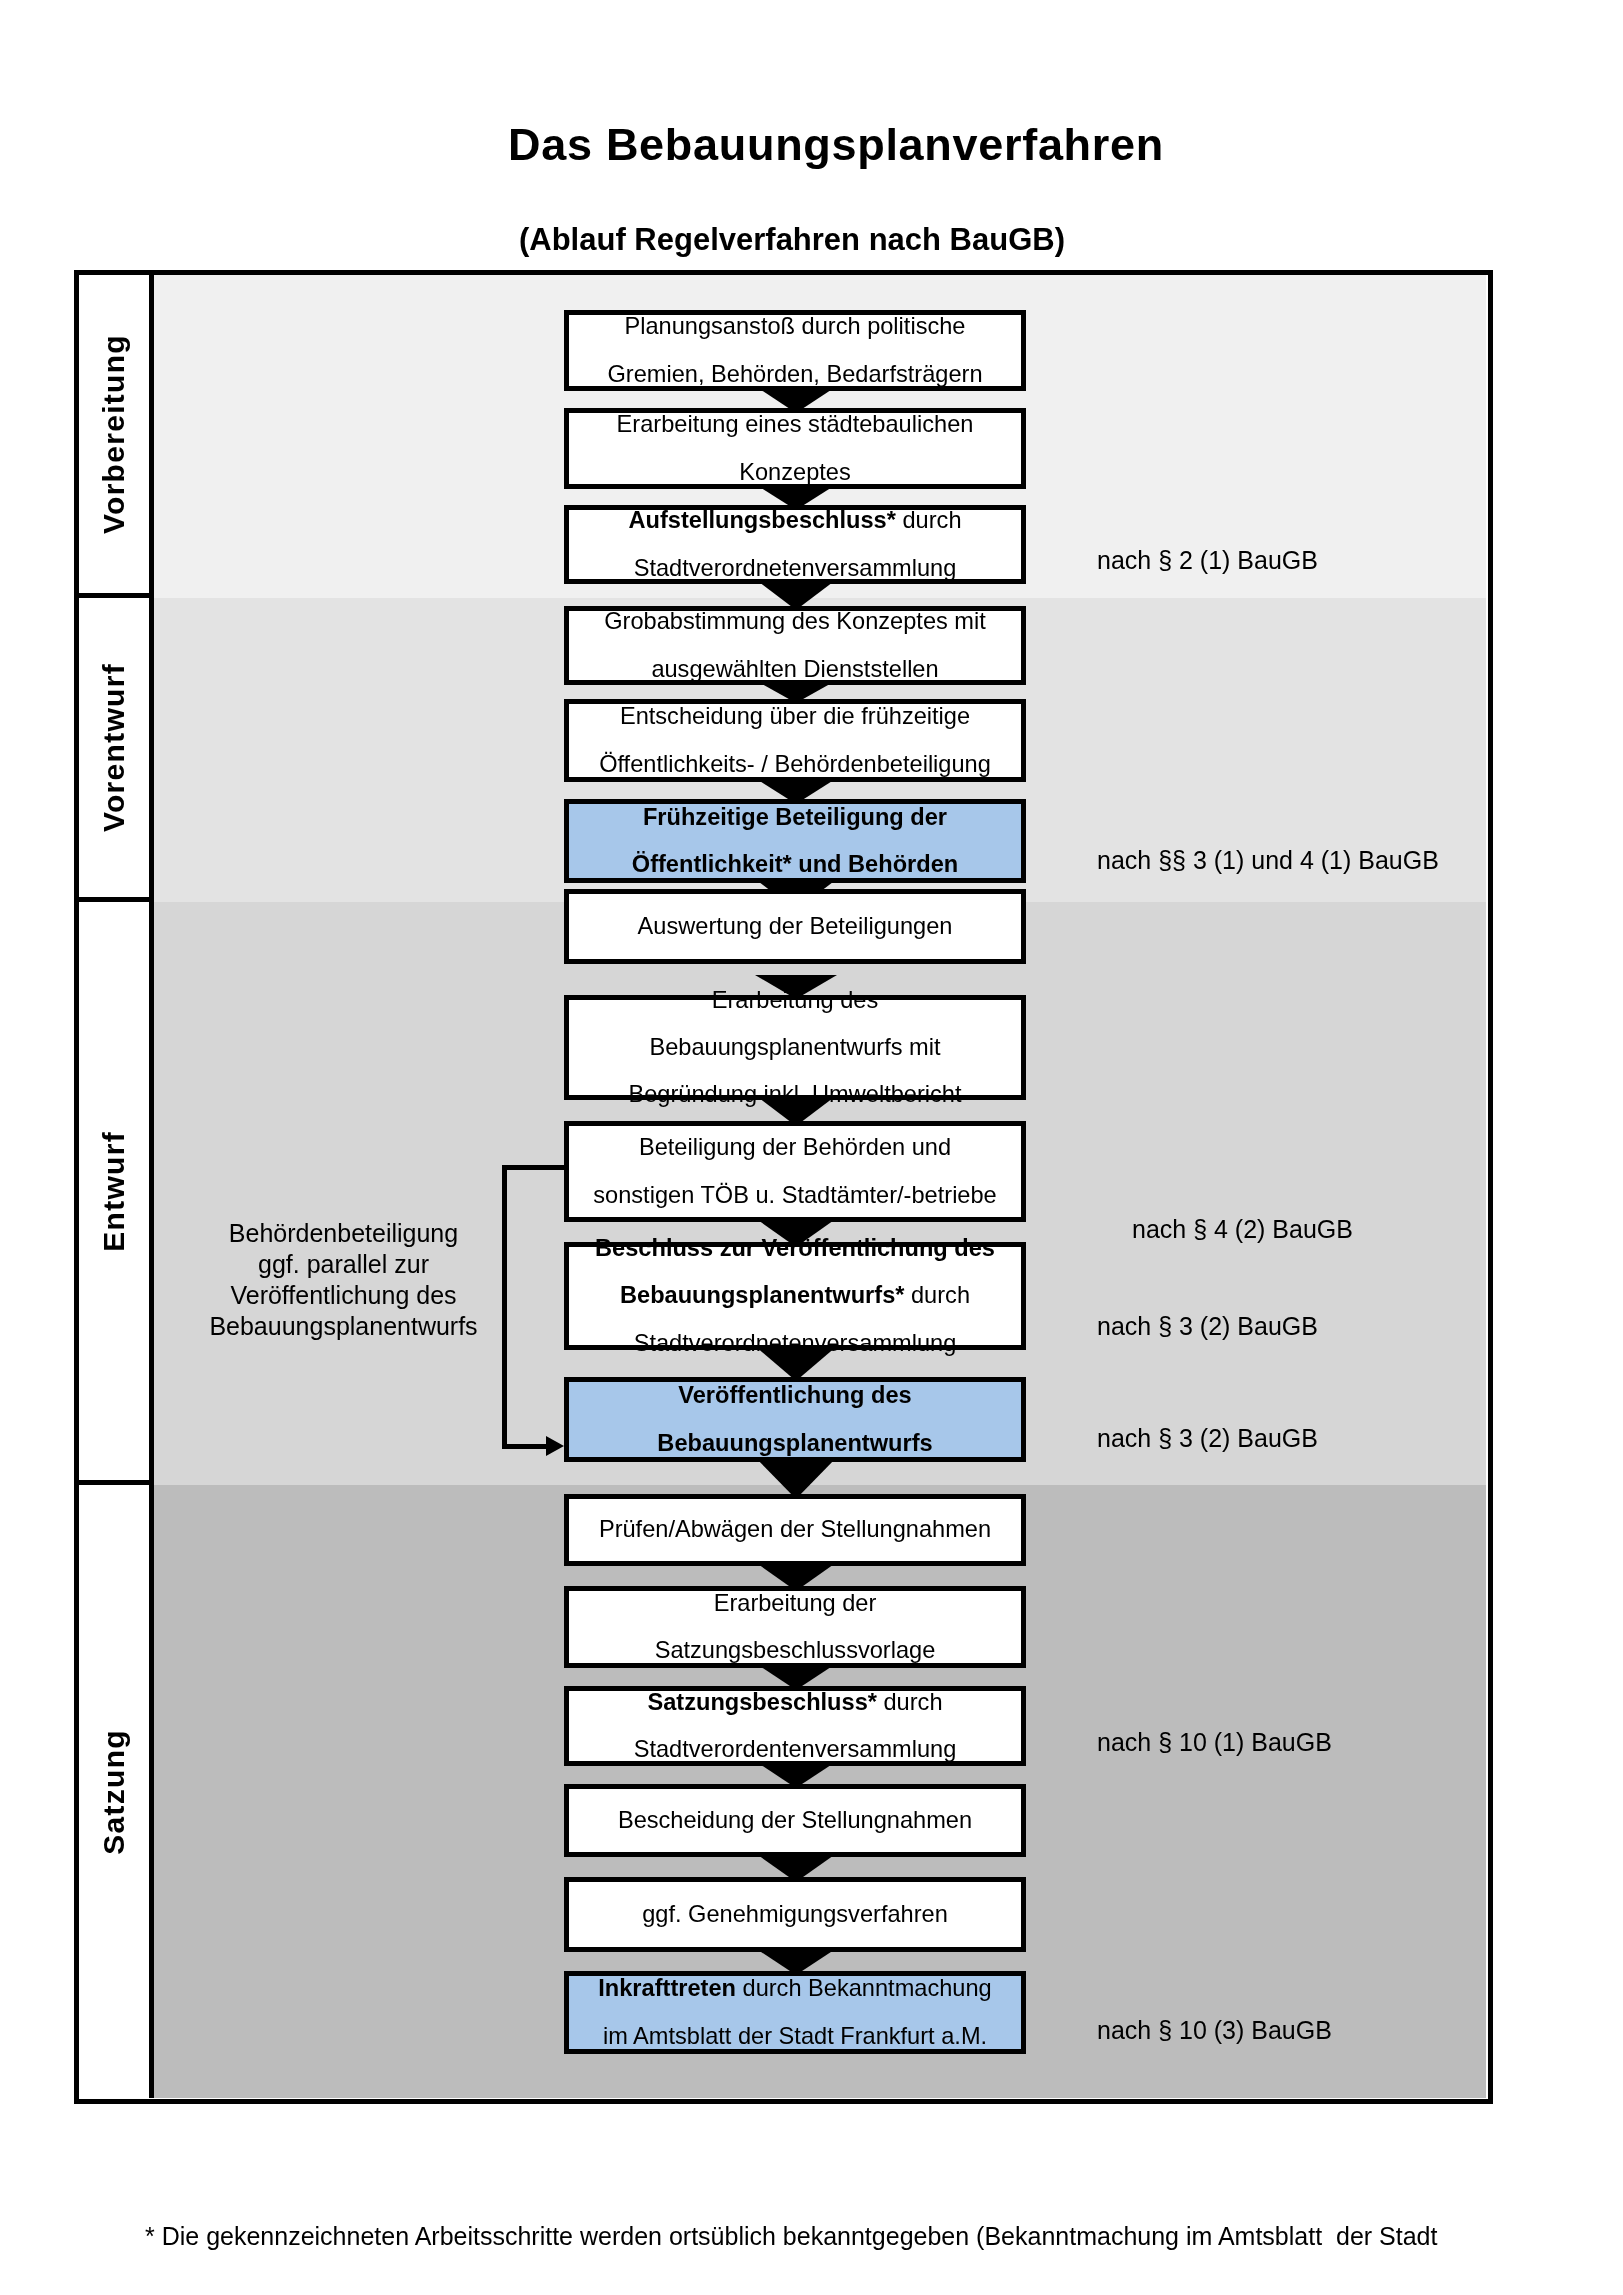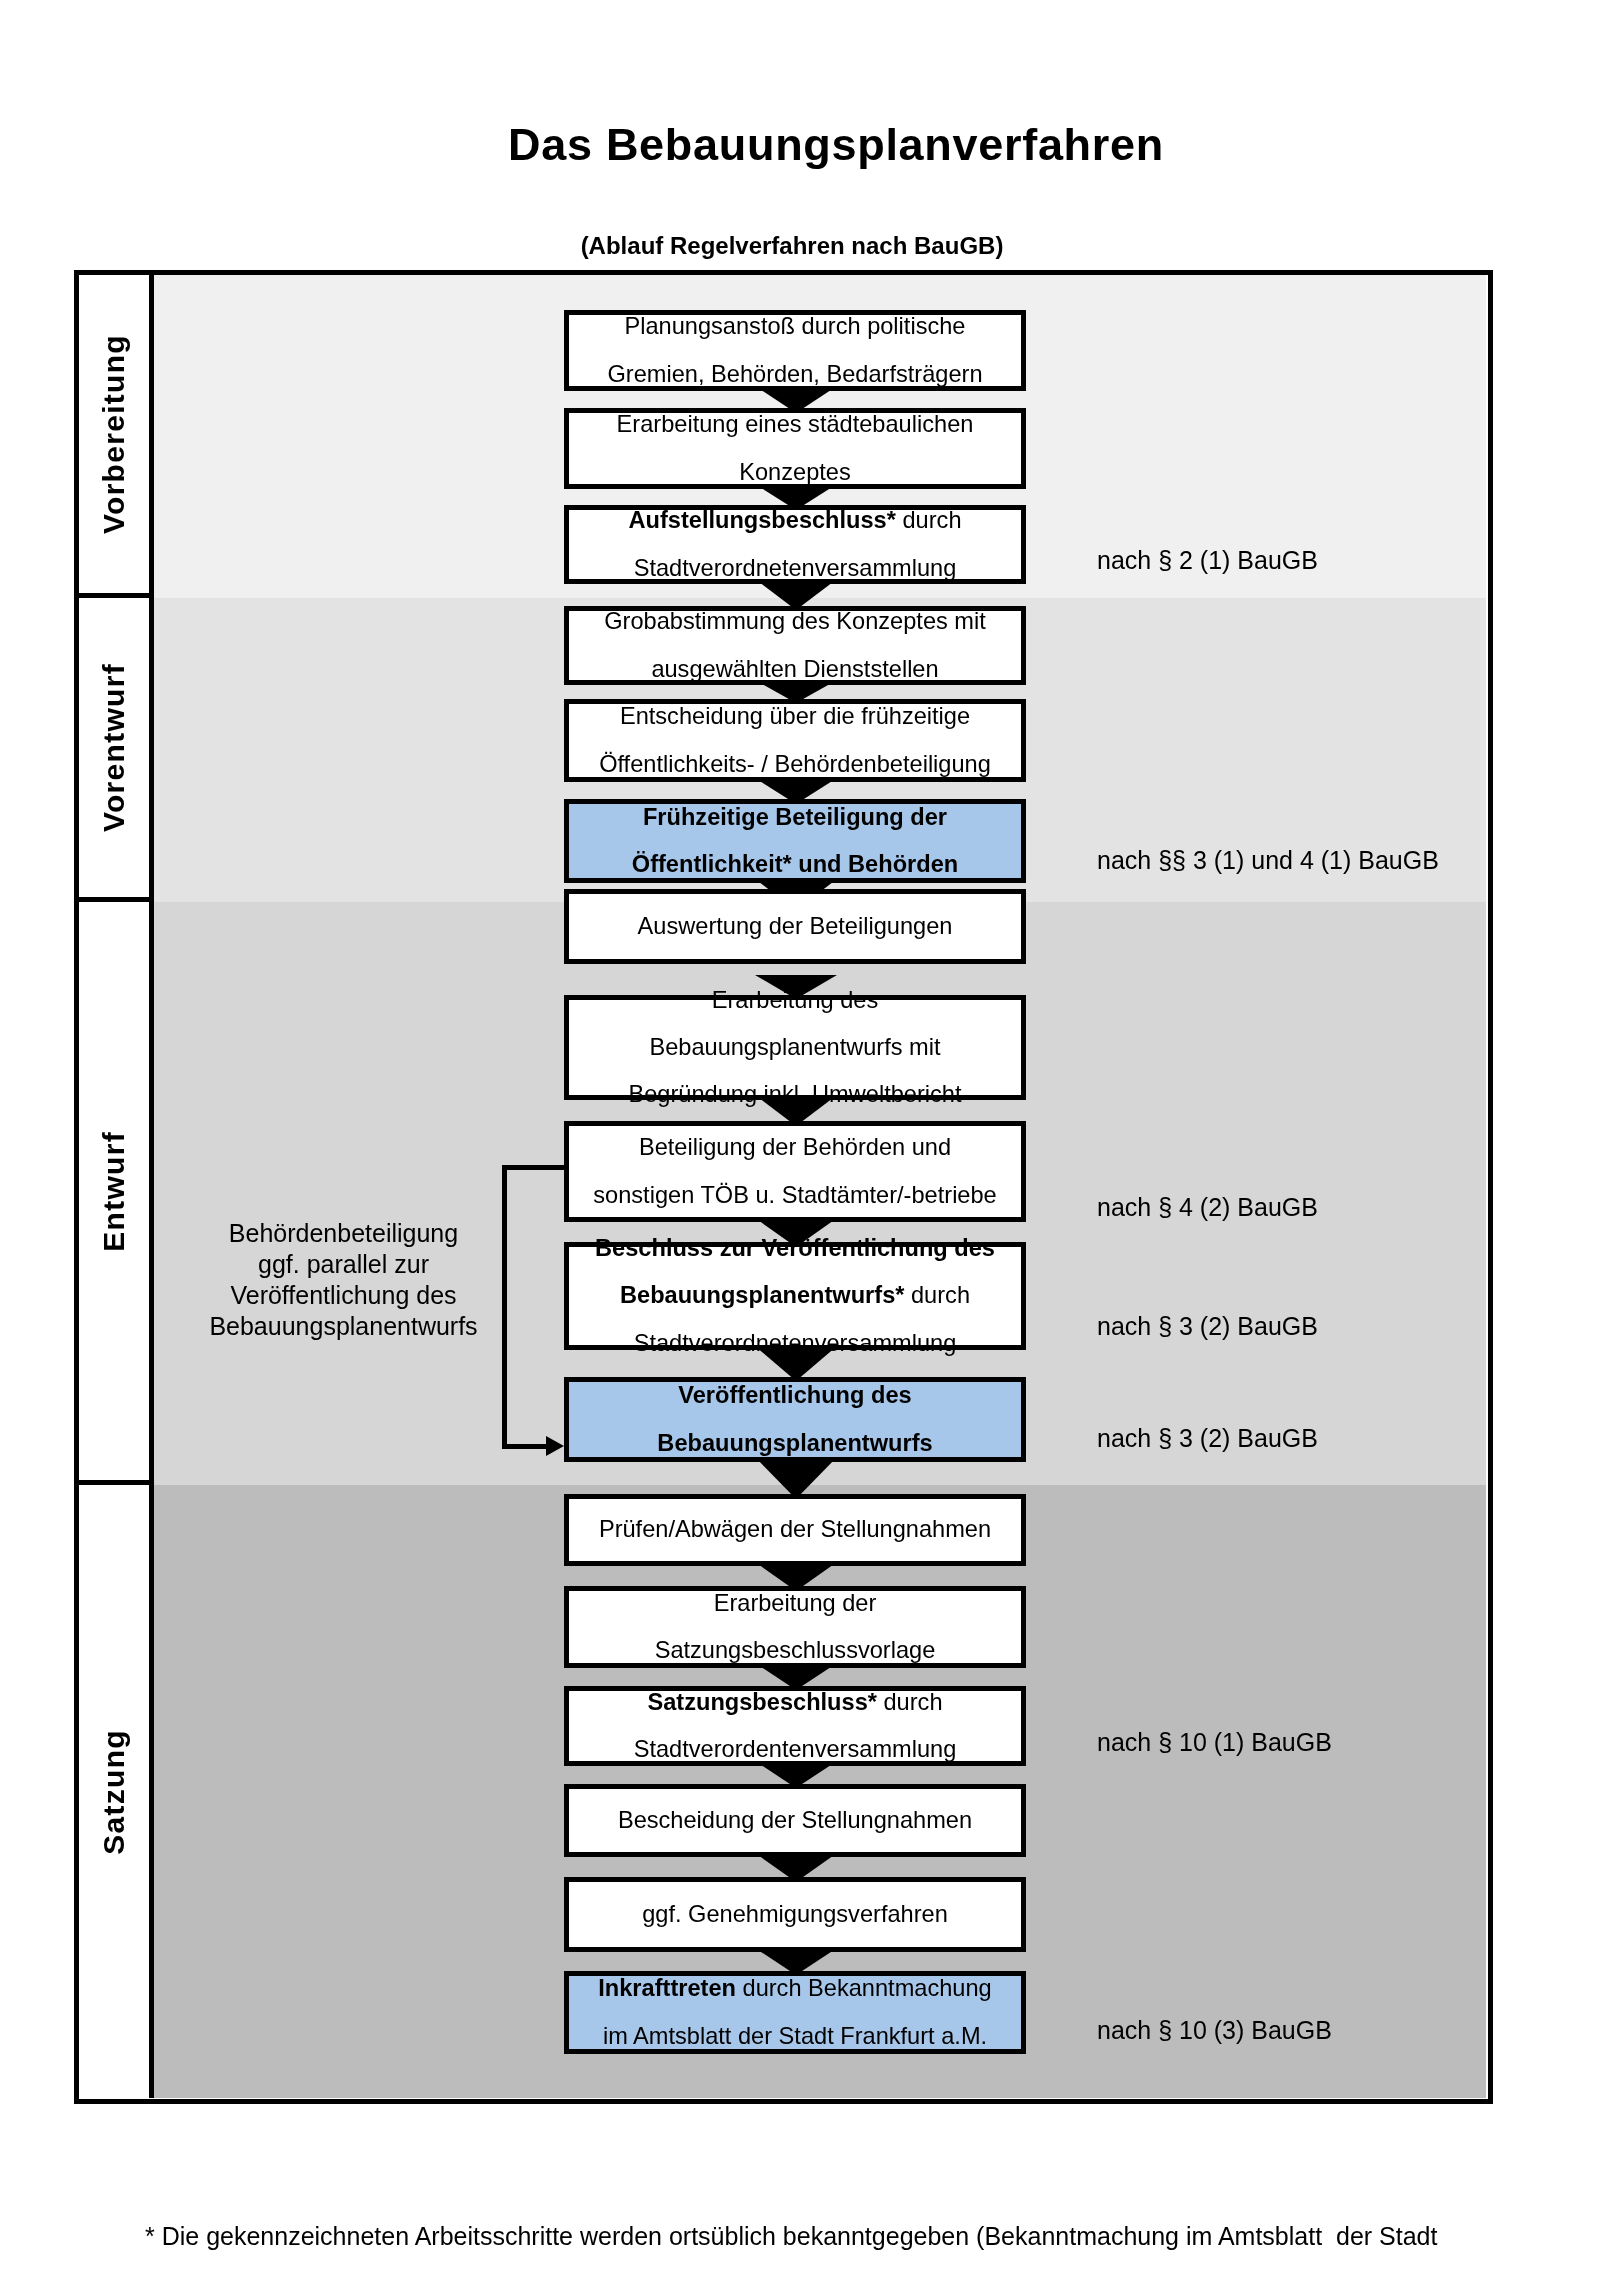--- a/index.html
+++ b/index.html
@@ -1,21 +1,21 @@
 <!DOCTYPE html>
 <html lang="de" style="font-size:10.5px"><head>
 <meta charset="utf-8">
 <style>
   html,body{margin:0;padding:0;background:#ffffff;}
   .page{position:relative;width:1623px;height:2295px;background:#ffffff;
         font-family:"Liberation Sans","DejaVu Sans",sans-serif;color:#000;overflow:hidden;}
   .title{position:absolute;left:0;top:119px;width:1584px;text-align:center;
          font-size:45px;font-weight:700;letter-spacing:0.7px;padding-left:44px;}
-  .subtitle{position:absolute;left:0;top:232px;width:1584px;text-align:center;
-            font-size:24px;font-weight:700;}
+  .subtitle{position:absolute;left:0;top:222px;width:1584px;text-align:center;
+            font-size:31px;font-weight:700;}
   .frame{position:absolute;left:74px;top:270px;width:1419px;height:1834px;
          border:5.9px solid #000;box-sizing:border-box;}
   .sidebar{position:absolute;left:0;top:0;width:75px;height:1822px;background:#fff;}
   .phase-cell{box-sizing:border-box;width:75px;border-right:5.9px solid #000;
               display:flex;align-items:center;justify-content:center;}
   .phase-cell.sep{border-bottom:5.9px solid #000;}
   .phase-label{writing-mode:vertical-rl;transform:rotate(180deg);
                font-size:30px;font-weight:700;letter-spacing:1.3px;white-space:nowrap;}
   .flow{position:absolute;left:75px;top:0;width:1332px;height:1822px;}
   .band{position:absolute;left:0;width:1332px;z-index:0;}
@@ -104,21 +104,21 @@
         <div class="flow-box" style="top: 720px; height: 105px;">
           <div><span class="seg-n">Erarbeitung des</span></div>
           <div><span class="seg-n">Bebauungsplanentwurfs mit</span></div>
           <div><span class="seg-n">Begründung inkl. Umweltbericht</span></div>
         </div>
         <div class="down-arrow" style="left: 601px; top: 820px; border-top: 31px solid rgb(0, 0, 0);"></div>
         <div class="flow-box" style="top: 846px; height: 101px;">
           <div><span class="seg-n">Beteiligung der Behörden und</span></div>
           <div><span class="seg-n">sonstigen TÖB u. Stadtämter/-betriebe</span></div>
         </div>
-        <div class="law-note" style="top: 918px;">nach § 4 (2) BauGB</div>
+        <div class="law-note" style="top: 940px; margin-left: 35px;">nach § 4 (2) BauGB</div>
         <div class="down-arrow" style="left: 601px; top: 943px; border-top: 29px solid rgb(0, 0, 0);"></div>
         <div class="flow-box" style="top: 967px; height: 108px;">
           <div><span class="seg-b">Beschluss zur Veröffentlichung des</span></div>
           <div><span class="seg-b">Bebauungsplanentwurfs*</span><span class="seg-n"> durch</span></div>
           <div><span class="seg-n">Stadtverordnetenversammlung</span></div>
         </div>
         <div class="law-note" style="top: 1037px;">nach § 3 (2) BauGB</div>
         <div class="down-arrow" style="left: 601px; top: 1071px; border-top: 35px solid rgb(0, 0, 0);"></div>
         <div class="flow-box blue" style="top: 1102px; height: 85px; background: rgb(167, 199, 234);">
           <div><span class="seg-b">Veröffentlichung des</span></div>

